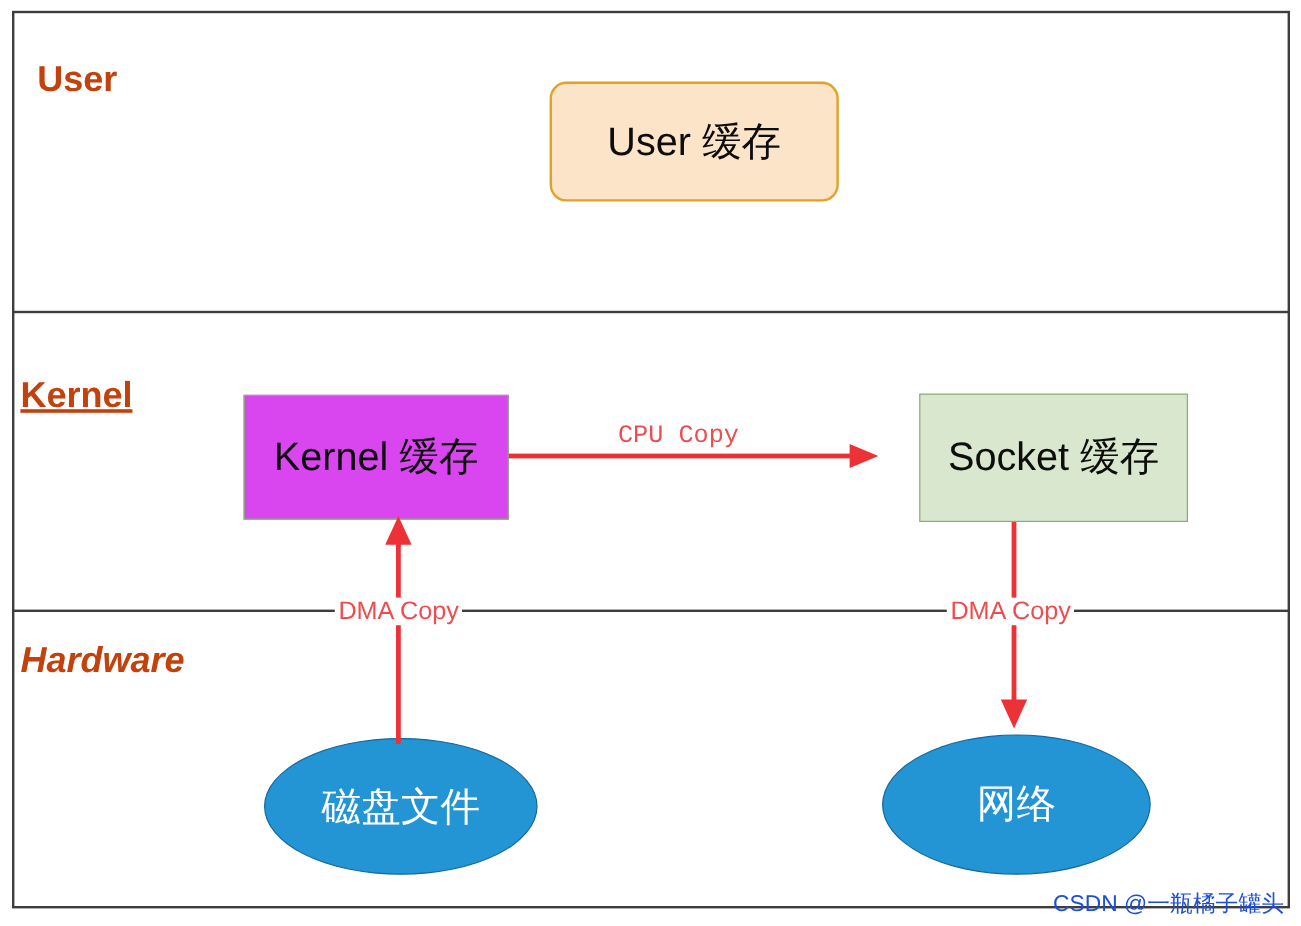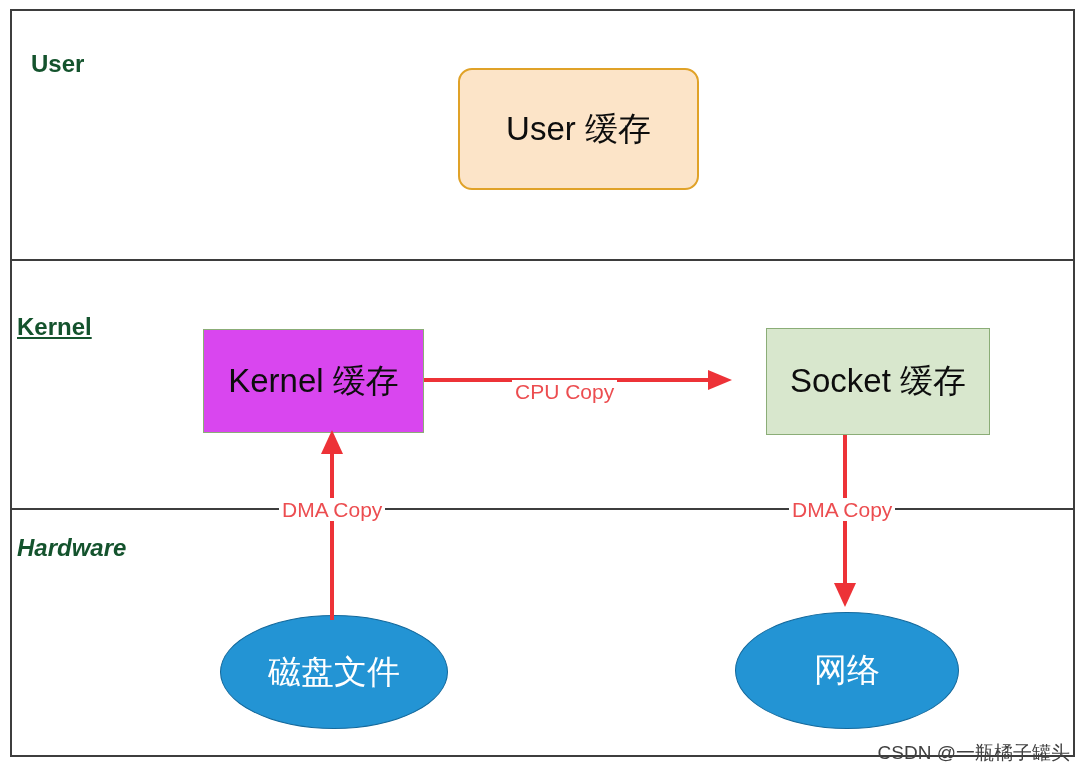--- a/index.html
+++ b/index.html
@@ -37,22 +37,22 @@
     height: 0;
     border-top: 2px solid #3d3d3d;
   }
   .divider.d1 { top: 259px; }
   .divider.d2 { top: 508px; }
 
   
   .layer-title {
     position: absolute;
     font-weight: bold;
-    font-size: 24px;
-    color: #14532d;
+    font-size: 30px;
+    color: #c2410c;
     letter-spacing: 0px;
     white-space: nowrap;
     line-height: 1;
     text-align: center;
   }
   .layer-title.user     { left: 31px; top: 52px; }
   .layer-title.kernel   { left: 17px; top: 315px; text-decoration: underline; }
   .layer-title.hardware { left: 17px; top: 536px; font-style: italic; }
 
   
@@ -63,21 +63,21 @@
     align-items: center;
     justify-content: center;
     text-align: center;
     white-space: nowrap;
     color: #0d0d0d;
   }
   .node-box.user-buf {
     left: 458px;
     top: 68px;
     width: 241px;
-    height: 122px;
+    height: 100px;
     background: #fce4c8;
     border: 2px solid #e0a228;
     border-radius: 14px;
     font-size: 33px;
   }
   .node-box.kernel-buf {
     left: 203px;
     top: 329px;
     width: 221px;
     height: 104px;
@@ -185,31 +185,31 @@
   
   .conn-label {
     position: absolute;
     font-size: 21px;
     color: #ec4d50;
     background: #ffffff;
     padding: 0 3px;
     white-space: nowrap;
     line-height: 1.1;
   }
-  .conn-label.cpu-copy-label  { left: 512px; top: 380px; }
+  .conn-label.cpu-copy-label  { left: 512px; top: 352px; font-family: Liberation Mono, monospace; }
   .conn-label.dma-left-label  { left: 279px; top: 498px; }
   .conn-label.dma-right-label { left: 789px; top: 498px; }
 
   
   .watermark {
     position: absolute;
     right: 14px;
     bottom: 6px;
     font-size: 19px;
-    color: #404040;
+    color: #1d4ed8;
     white-space: nowrap;
     user-select: none;
   }
 </style>
 </head>
 <body>
 
 <div id="canvas">
 
   <div class="frame"></div>

